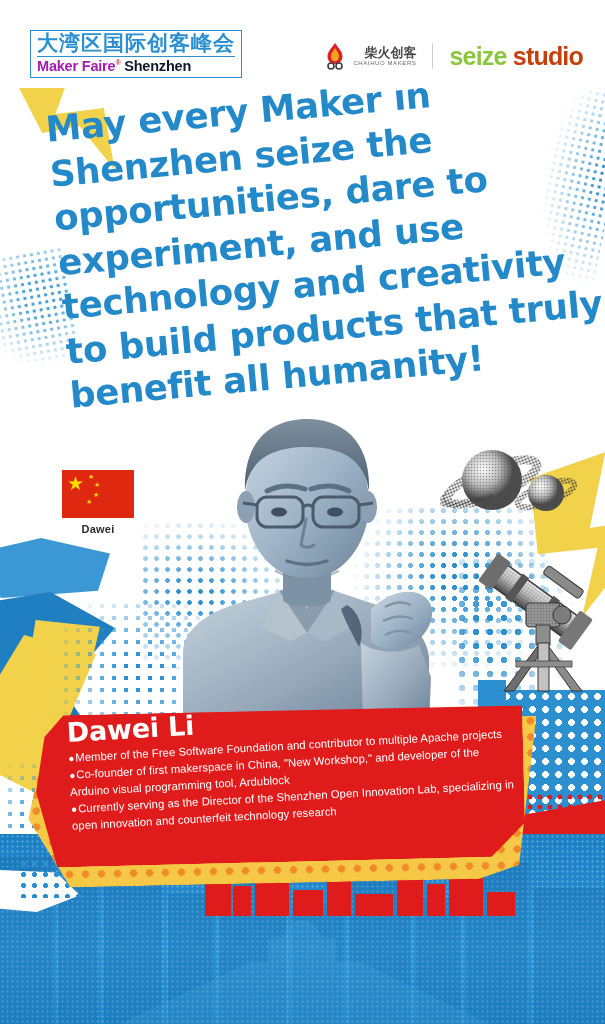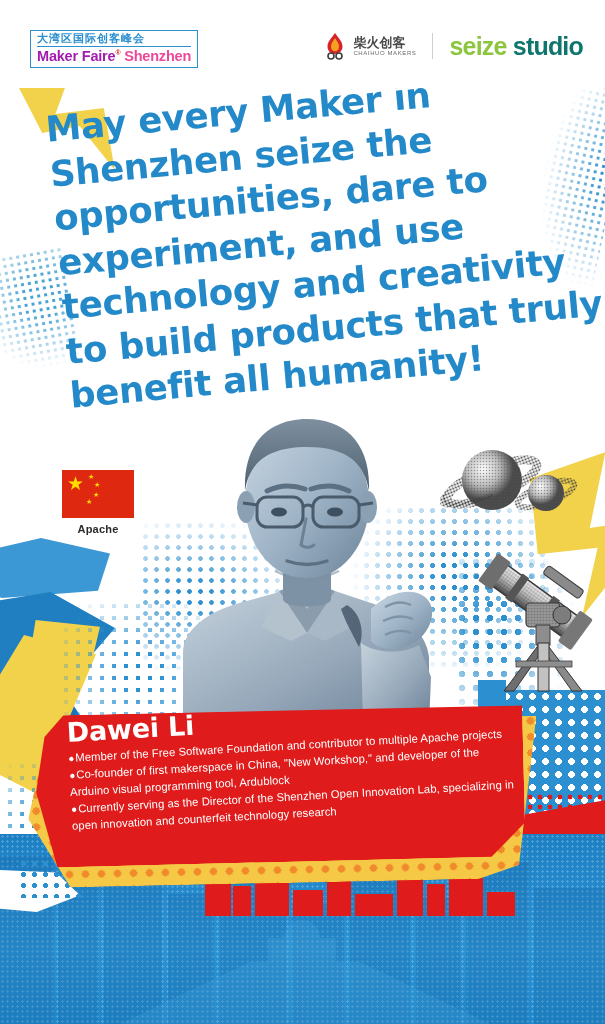--- a/index.html
+++ b/index.html
@@ -31,50 +31,51 @@
     position: absolute;
     left: 30px;
     top: 30px;
     border: 1.5px solid #2b8fd0;
     padding: 2px 6px 3px 6px;
     background: #fff;
     line-height: 1;
   }
   .mf-cn {
     color: #2b8fd0;
-    font-size: 11px;
+    font-size: 21px;
     font-weight: bold;
     letter-spacing: 1px;
     display: block;
     white-space: nowrap;
     font-family: "DejaVu Sans", sans-serif;
   }
   .mf-rule {
     height: 1px;
     background: #2b8fd0;
     margin: 2px 0 2px 0;
   }
   .mf-en {
     display: block;
     font-size: 14.5px;
     font-weight: bold;
     white-space: nowrap;
     letter-spacing: -0.2px;
   }
   .mf-en .red { color: #a21caf; }
-  .mf-en .blue { color: #ec4899; }
+  .mf-en .blue { color: #0f172a; }
   .mf-en .tm { font-size: 7px; vertical-align: super; color: #d8232a;}
 
   .partner-logos {
     position: absolute;
     right: 22px;
-    top: 30px;
+    top: 40px;
     display: flex;
     align-items: center;
     height: 32px;
+    text-align: right;
   }
   .chaihuo {
     display: flex;
     align-items: center;
     gap: 5px;
   }
   .flame-mark {
     position: relative;
     width: 26px;
     height: 28px;
@@ -101,21 +102,21 @@
     background: #cfcfcf;
     margin: 0 16px;
   }
   .seeed {
     font-size: 25px;
     font-weight: bold;
     letter-spacing: -0.8px;
     white-space: nowrap;
   }
   .seeed .s1 { color: #8cc63e; }
-  .seeed .s2 { color: #0f766e; }
+  .seeed .s2 { color: #c2410c; }
 
   
   .decor { position: absolute; z-index: 1; }
 
   .dots-tr {
     top: 75px; right: -10px;
     width: 130px; height: 200px;
     background-image: radial-gradient(#2b8fd0 1.4px, transparent 1.5px);
     background-size: 7px 7px;
     -webkit-mask-image: radial-gradient(ellipse 70% 80% at 95% 45%, #000 10%, transparent 72%);
@@ -638,21 +639,21 @@
   </div>
 
   <div class="flag-block">
     <div class="flag">
       <span class="star big">★</span>
       <span class="star s-a">★</span>
       <span class="star s-b">★</span>
       <span class="star s-c">★</span>
       <span class="star s-d">★</span>
     </div>
-    <span class="flag-label">Apache</span>
+    <span class="flag-label">Dawei</span>
   </div>
 
   <div class="city"></div>
   <div class="city-buildings">
     <svg viewBox="0 0 605 190" width="605" height="190" preserveAspectRatio="none">
       <g fill="#1668a8" opacity="0.55">
         <rect x="0" y="22" width="54" height="168"></rect>
         <rect x="58" y="46" width="40" height="144"></rect>
         <rect x="104" y="14" width="58" height="176"></rect>
         <rect x="168" y="60" width="46" height="130"></rect>

